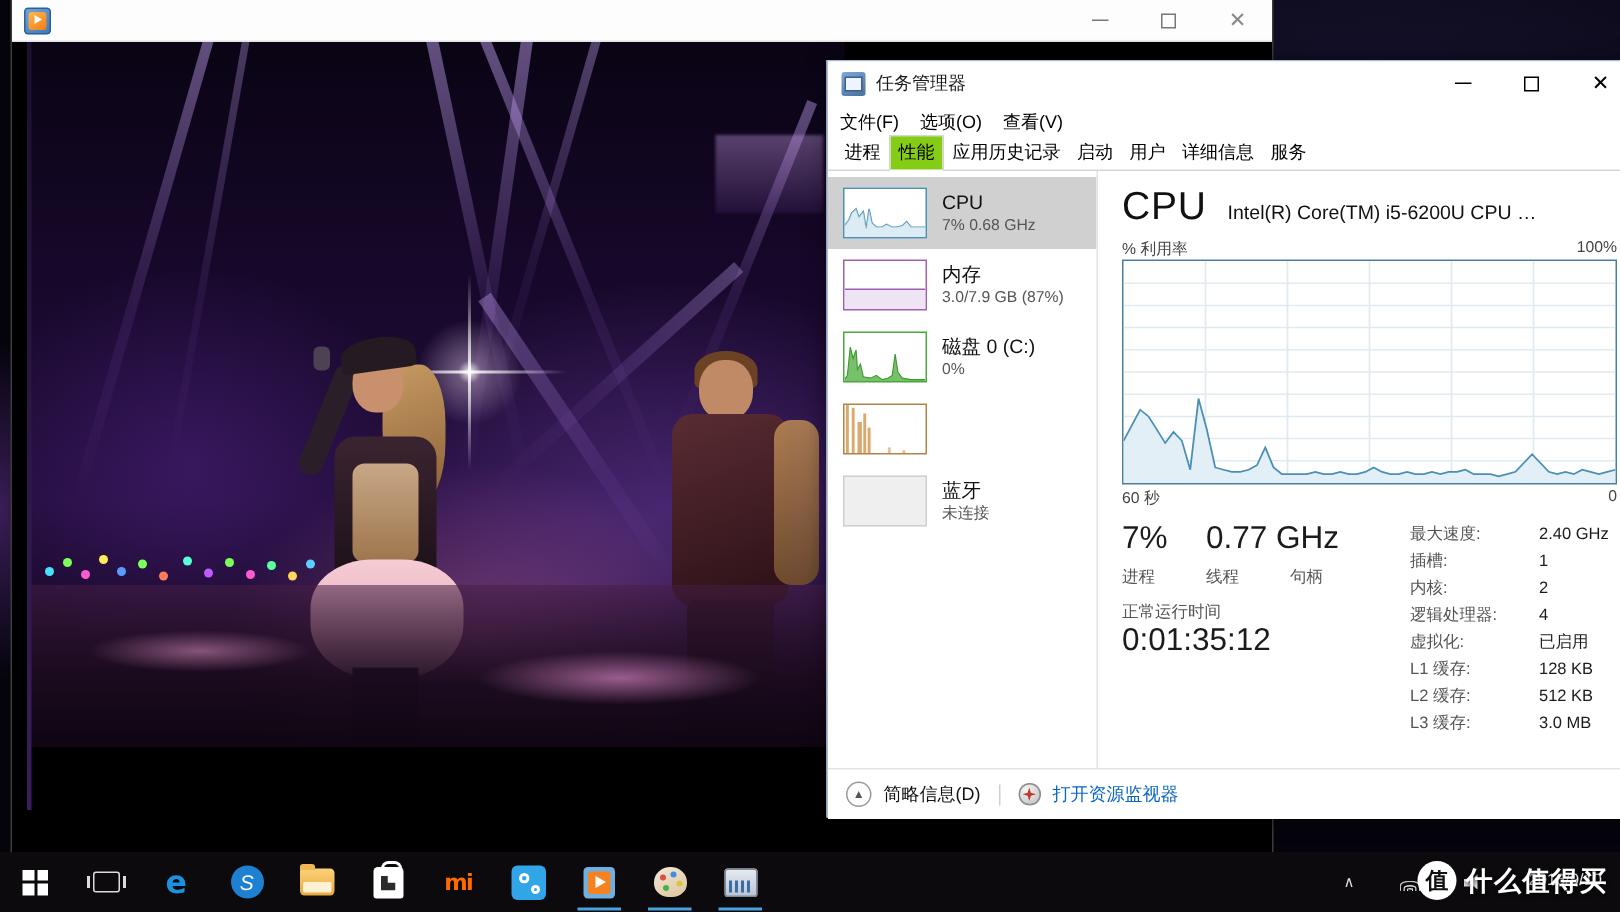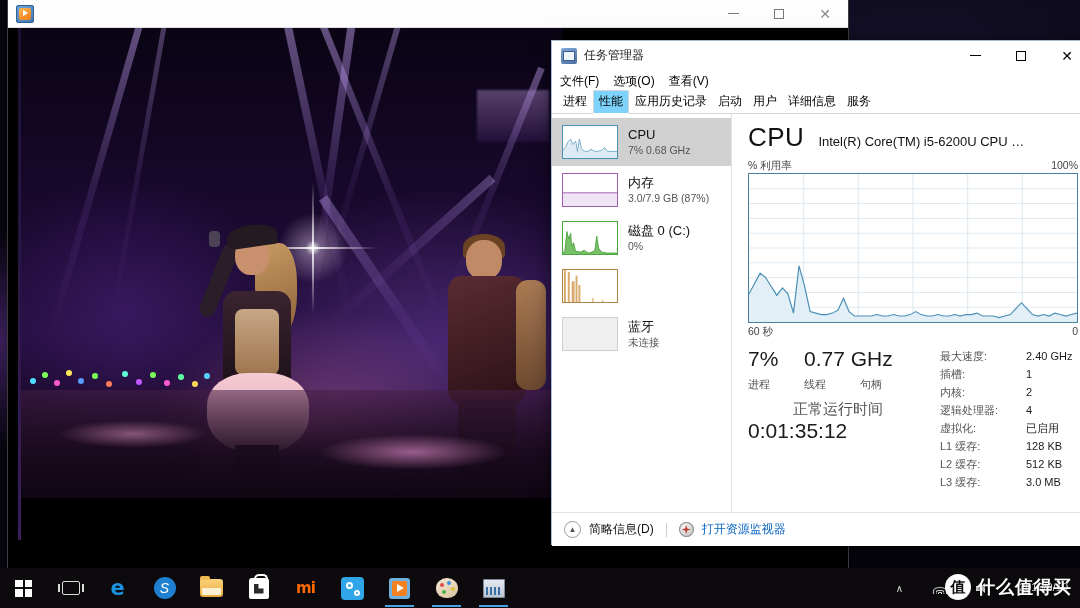--- a/index.html
+++ b/index.html
@@ -120,21 +120,21 @@
   .g-min{width:11px;height:1px;background:#000;}
   .g-max{width:10px;height:10px;border:1px solid #000;}
   .g-cls{font-size:14px;line-height:1;color:#000;font-family:"DejaVu Sans",sans-serif;}
 
   .tm-menu{ height:22px; display:flex; align-items:center; padding-left:8px; gap:14px;
      font-size:12px; color:#000; }
 
   .tm-tabs{ height:22px; display:flex; align-items:flex-end; padding-left:6px;
      border-bottom:1px solid #d6d6d6; }
   .tm-tab{ font-size:12px; color:#000; padding:2px 5px 3px; margin-right:1px; }
-  .tm-tab.active{ background:#7dd3fc; border:1px solid #d6d6d6; border-bottom:1px solid #fff;
+  .tm-tab.active{ background:#84cc16; border:1px solid #d6d6d6; border-bottom:1px solid #fff;
      margin-bottom:-1px; }
 
   .tm-body{ display:flex; height:calc(505px - 29px - 22px - 22px - 34px); }
 
   
   .tm-side{ width:180px; border-right:1px solid #e3e3e3; padding-top:4px; overflow:hidden;}
   .side-item{ height:48px; display:flex; align-items:center; padding:0 8px 0 10px; }
   .side-item.sel{ background:#d0d0d0; }
   .thumb{ width:56px; height:34px; background:#fff; border:1px solid #5aa0c0; margin-right:10px;
      position:relative; overflow:hidden; flex:0 0 auto;}
@@ -155,21 +155,21 @@
   .graph-box svg{ display:block; width:100%; height:100%; }
   .graph-foot{ display:flex; justify-content:space-between; font-size:10.5px; color:#444;
      margin-top:2px; }
 
   .stats{ display:flex; margin-top:8px; }
   .stats-l{ width:180px; }
   .sr{ display:flex; }
   .st-lbl{ font-size:11px; color:#555; }
   .st-val{ font-size:21px; color:#1b1b1b; font-weight:300; line-height:1.12; }
   .col-a{ width:56px; } .col-b{ width:95px; }
-  .uptime-lbl{ font-size:15px; color:#555; margin-top:8px;text-align:center; }
+  .uptime-lbl{ font-size:11px; color:#555; margin-top:8px; }
   .uptime-val{ font-size:21px; color:#1b1b1b; font-weight:300; }
   .stats-r{ flex:1; padding-left:12px; }
   .rr{ display:flex; font-size:11px; color:#555; line-height:18px; }
   .rr .k{ width:86px; }
   .rr .v{ color:#1b1b1b; }
 
   .tm-foot{ height:34px; border-top:1px solid #e3e3e3; display:flex; align-items:center;
      padding-left:12px; gap:8px; background:#fff; }
   .chev{ width:17px;height:17px;border:1px solid #9a9a9a;border-radius:50%;
      display:flex;align-items:center;justify-content:center;font-size:8px;color:#555;}

